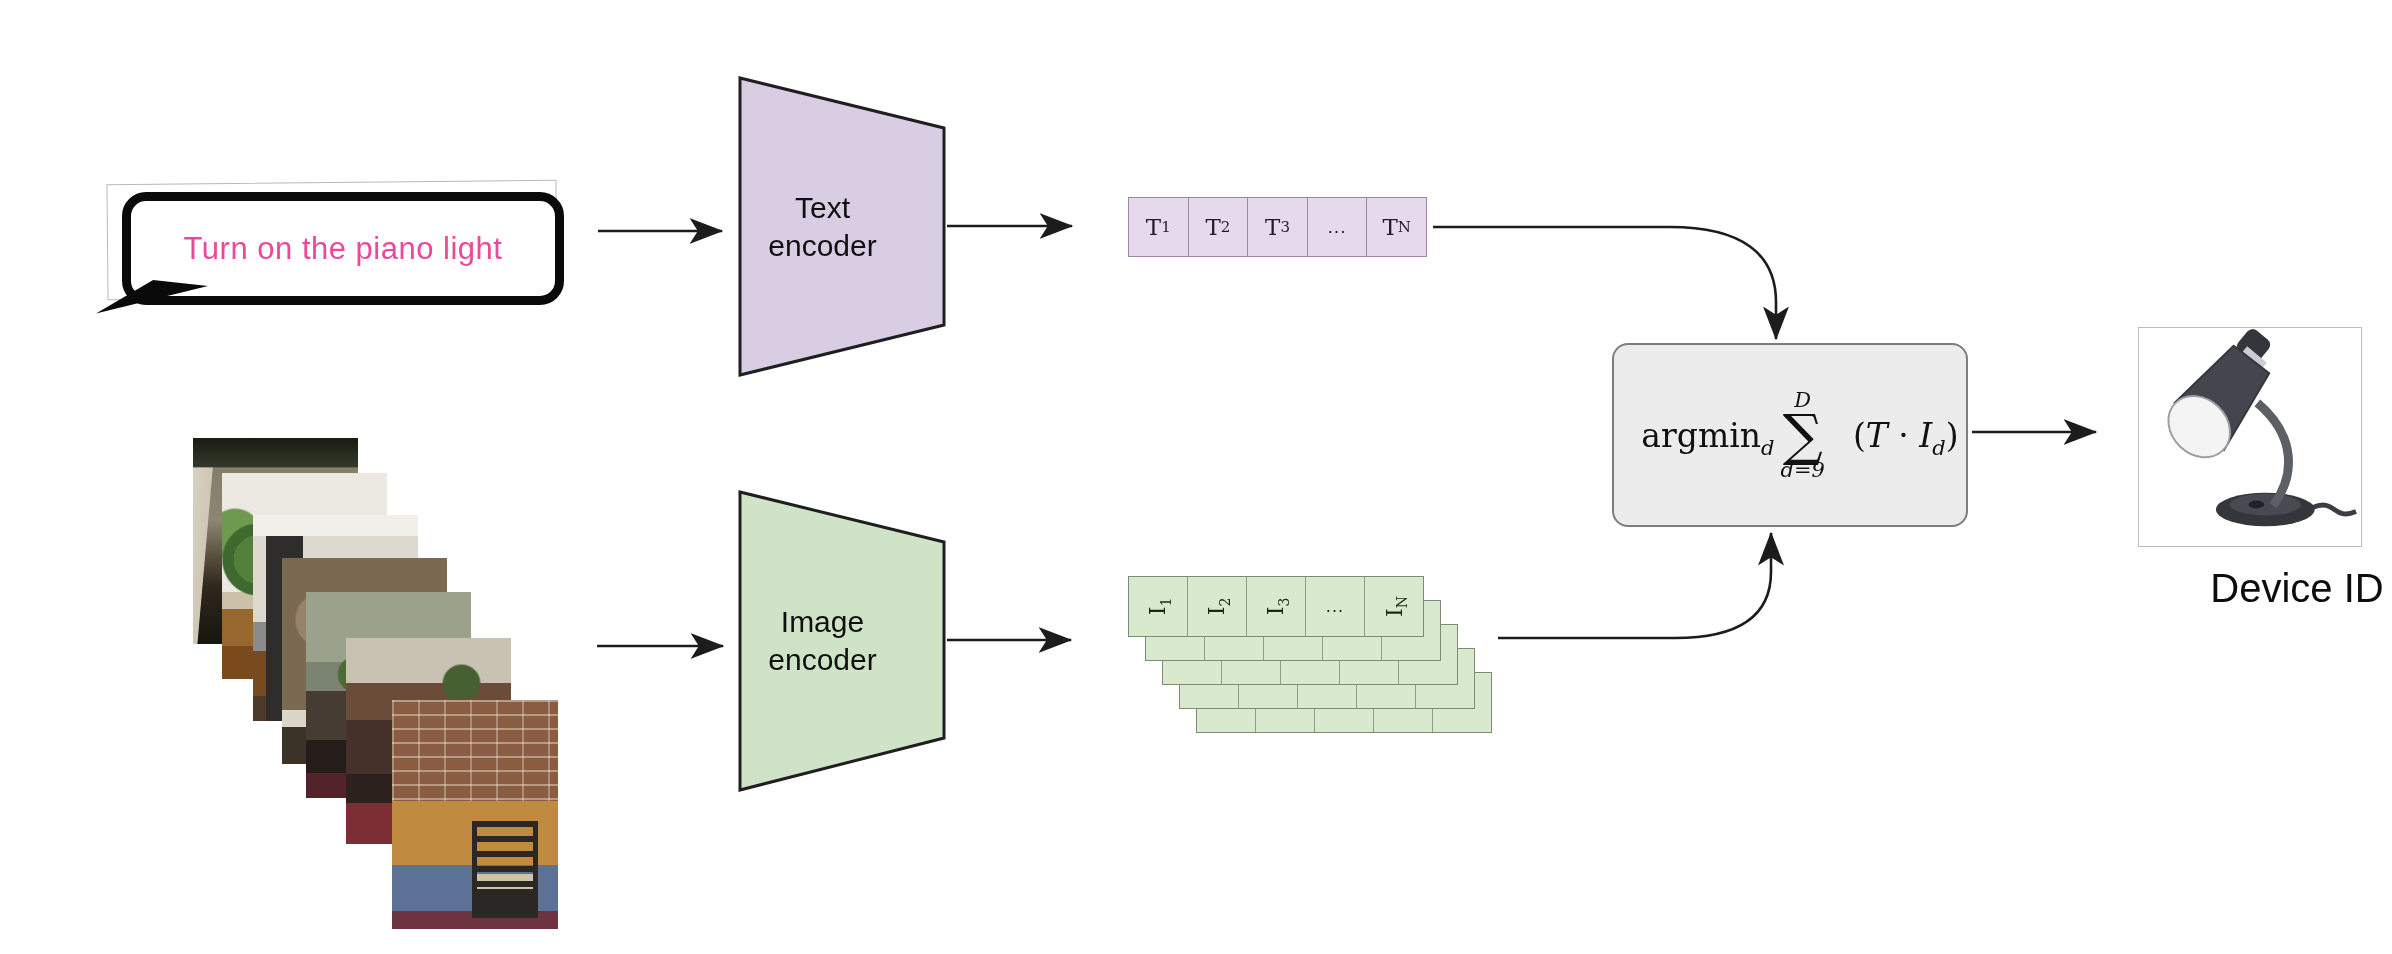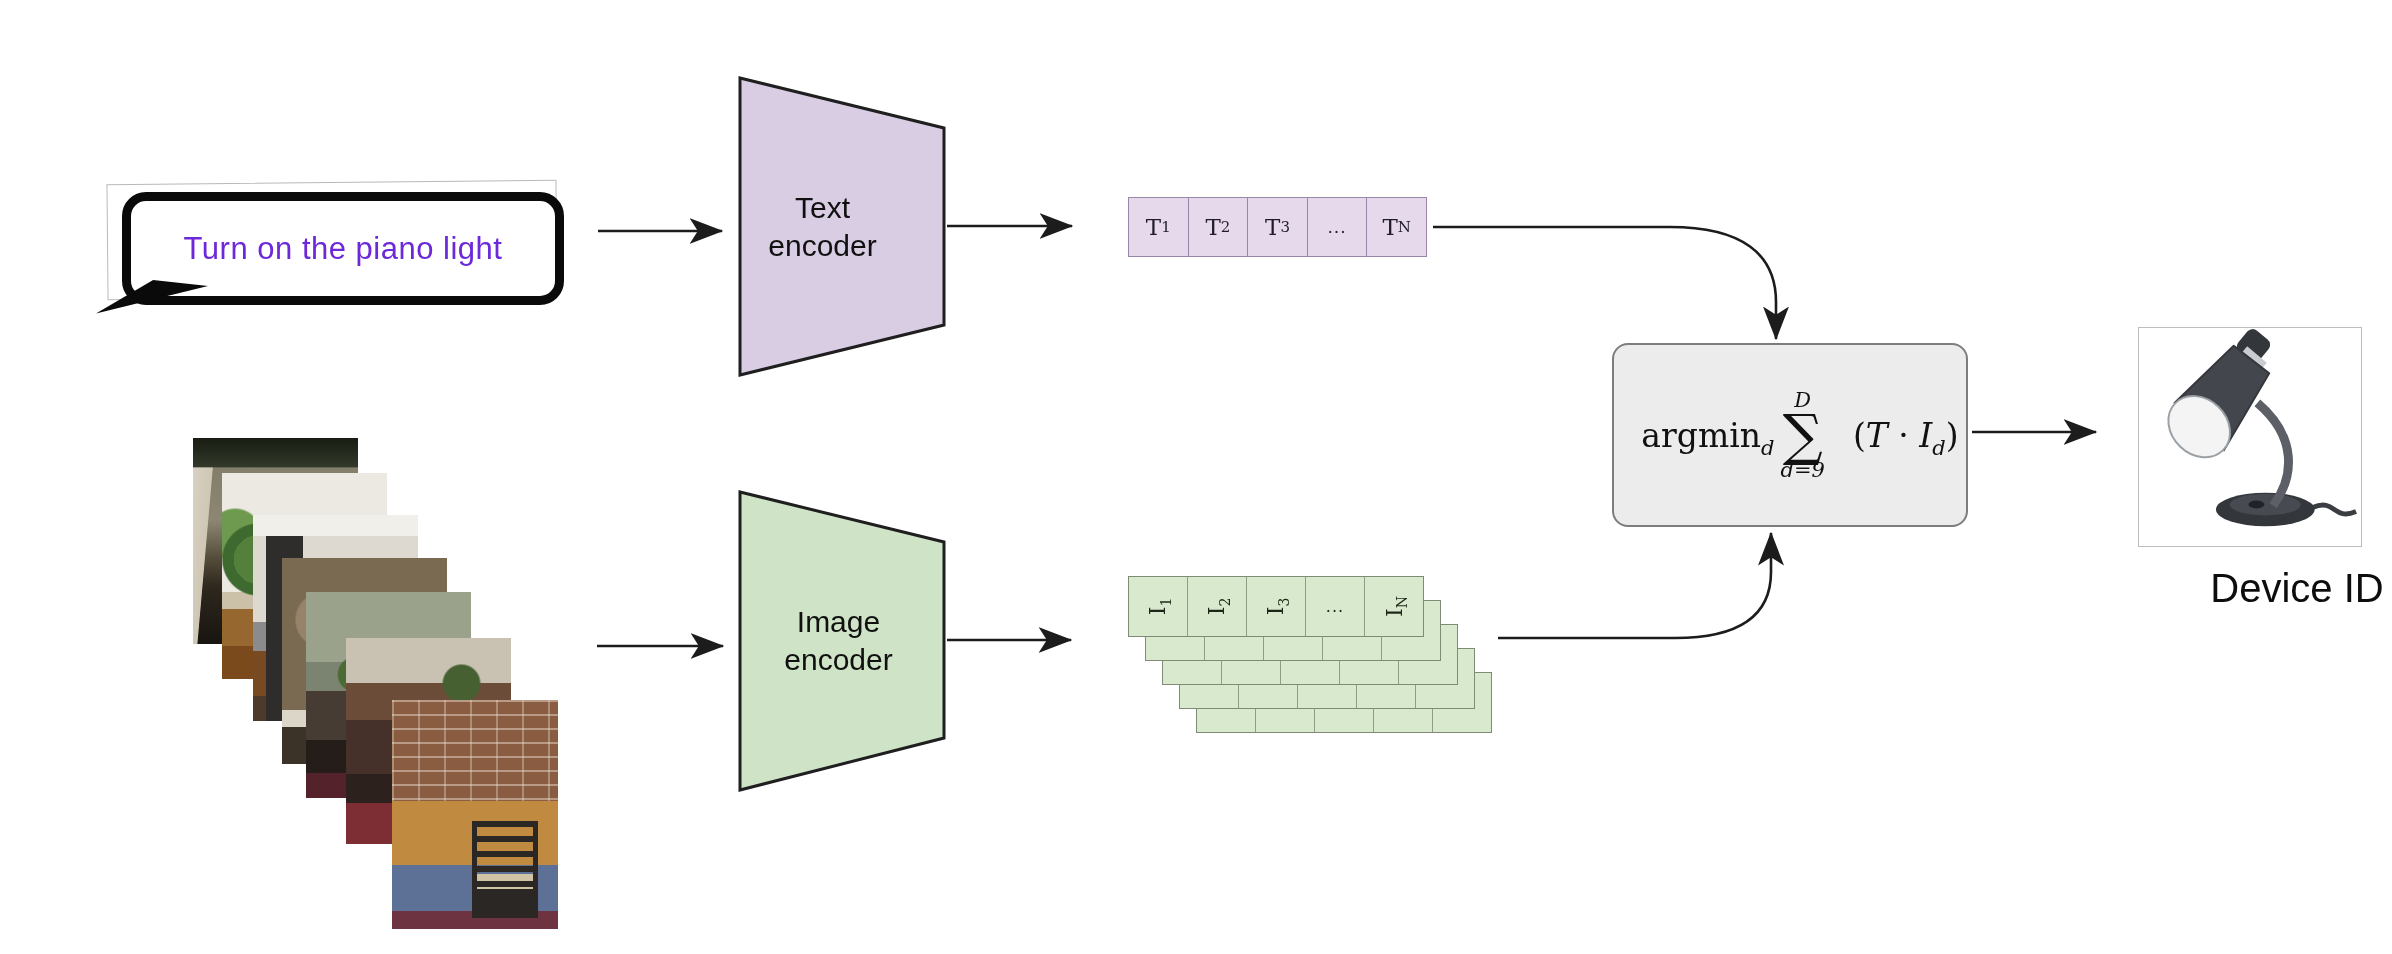--- a/index.html
+++ b/index.html
@@ -21,21 +21,21 @@
   .wires{position:absolute;left:0;top:0;z-index:1;}
 
   
   .bubble-outline{position:absolute;left:107px;top:182px;width:448px;height:114px;
      border:1.6px solid #b9b9b9;transform:rotate(-.55deg);z-index:2;background:#fff;}
   .bubble{position:absolute;left:122px;top:192px;width:424px;height:95px;background:#fff;
      border:9px solid #0a0a0a;border-radius:24px;z-index:3;
      display:flex;align-items:center;justify-content:center;}
   .bubble-tail{position:absolute;left:96px;top:277px;width:112px;height:38px;background:#0a0a0a;
      clip-path:polygon(51% 8%,0% 96%,100% 24%);z-index:4;}
-  .bubble-text{font-size:31px;color:#6d28d9;letter-spacing:.5px;white-space:nowrap;}
+  .bubble-text{font-size:31px;color:#ec4899;letter-spacing:.5px;white-space:nowrap;}
 
   
   .photo{position:absolute;width:165px;height:206px;}
   .p1{left:193px;top:438px;z-index:2;background:
       linear-gradient(180deg,#181c12 0%,#32392a 14%,rgba(0,0,0,0) 14.5%),
       linear-gradient(95deg,#d9d3c4 0%,#cfc7b4 12%,rgba(0,0,0,0) 12.5%),
       linear-gradient(180deg,#7e7a66 0%,#8c8672 40%,#564e3c 58%,#2e281d 72%,#181410 100%);}
   .p2{left:222px;top:473px;z-index:3;background:
       radial-gradient(circle at 22% 42%,#54803c 0 14%,#3f6a2f 14% 20%,rgba(0,0,0,0) 21%),
       radial-gradient(circle at 8% 30%,#6d9a4e 0 12%,rgba(0,0,0,0) 13%),
@@ -66,21 +66,21 @@
   .p7::after{content:"";position:absolute;right:12%;bottom:5%;width:34%;height:42%;
       background:
         repeating-linear-gradient(180deg,#2b2724 0 6px,rgba(0,0,0,0) 6px 15px),
         linear-gradient(180deg,rgba(0,0,0,0) 0 55%,#cfc4a6 55% 70%,#2b2724 70%);
       border-left:5px solid #2b2724;border-right:5px solid #2b2724;}
 
   
   .enc-label{position:absolute;left:740px;width:165px;z-index:5;display:flex;flex-direction:column;
      align-items:center;justify-content:center;color:#101010;font-size:30px;line-height:38px;text-align:center;}
   .enc-label.text{top:78px;height:297px;}
-  .enc-label.image{top:492px;height:298px;margin-left:16px;}
+  .enc-label.image{top:492px;height:298px;}
 
   
   .trow{position:absolute;left:1128px;top:197px;width:299px;height:60px;display:flex;z-index:5;
      border:1.6px solid var(--purple-token-border);box-sizing:border-box;}
   .tcell{flex:1;background:var(--purple-token-fill);border-left:1.6px solid var(--purple-token-border);
      display:flex;align-items:center;justify-content:center;
      font-family:"DejaVu Serif",serif;color:#201c28;font-size:23px;}
   .tcell:first-child{border-left:none;}
   .tcell sub{font-size:15px;line-height:0;}
   .tcell .dots{font-size:17px;letter-spacing:1px;}

